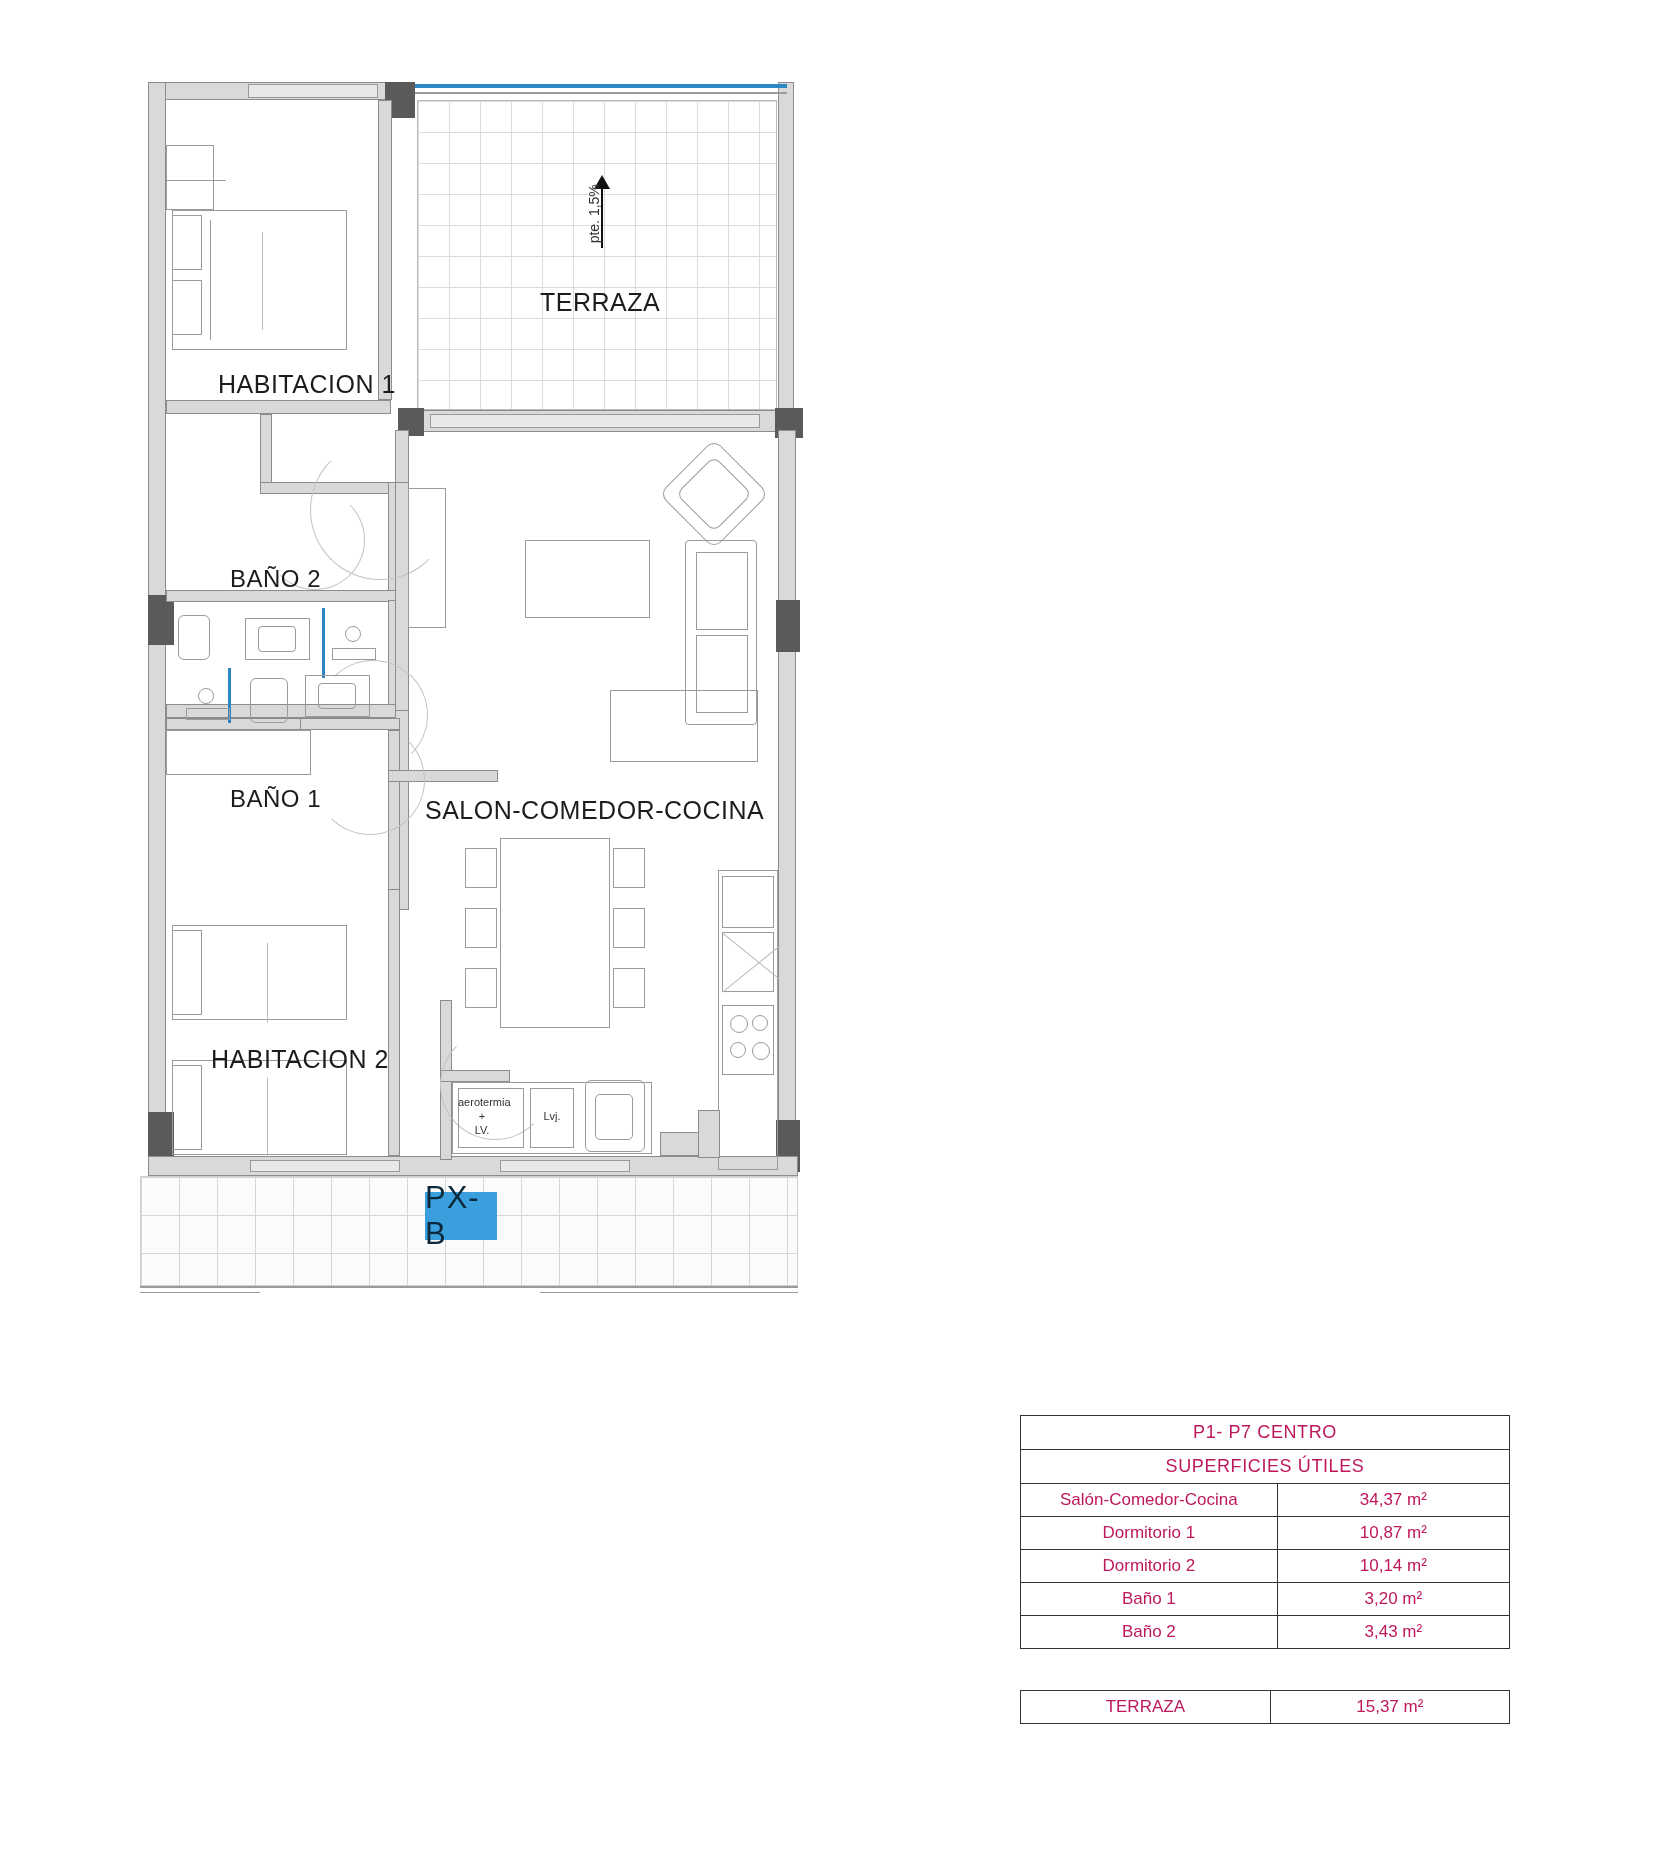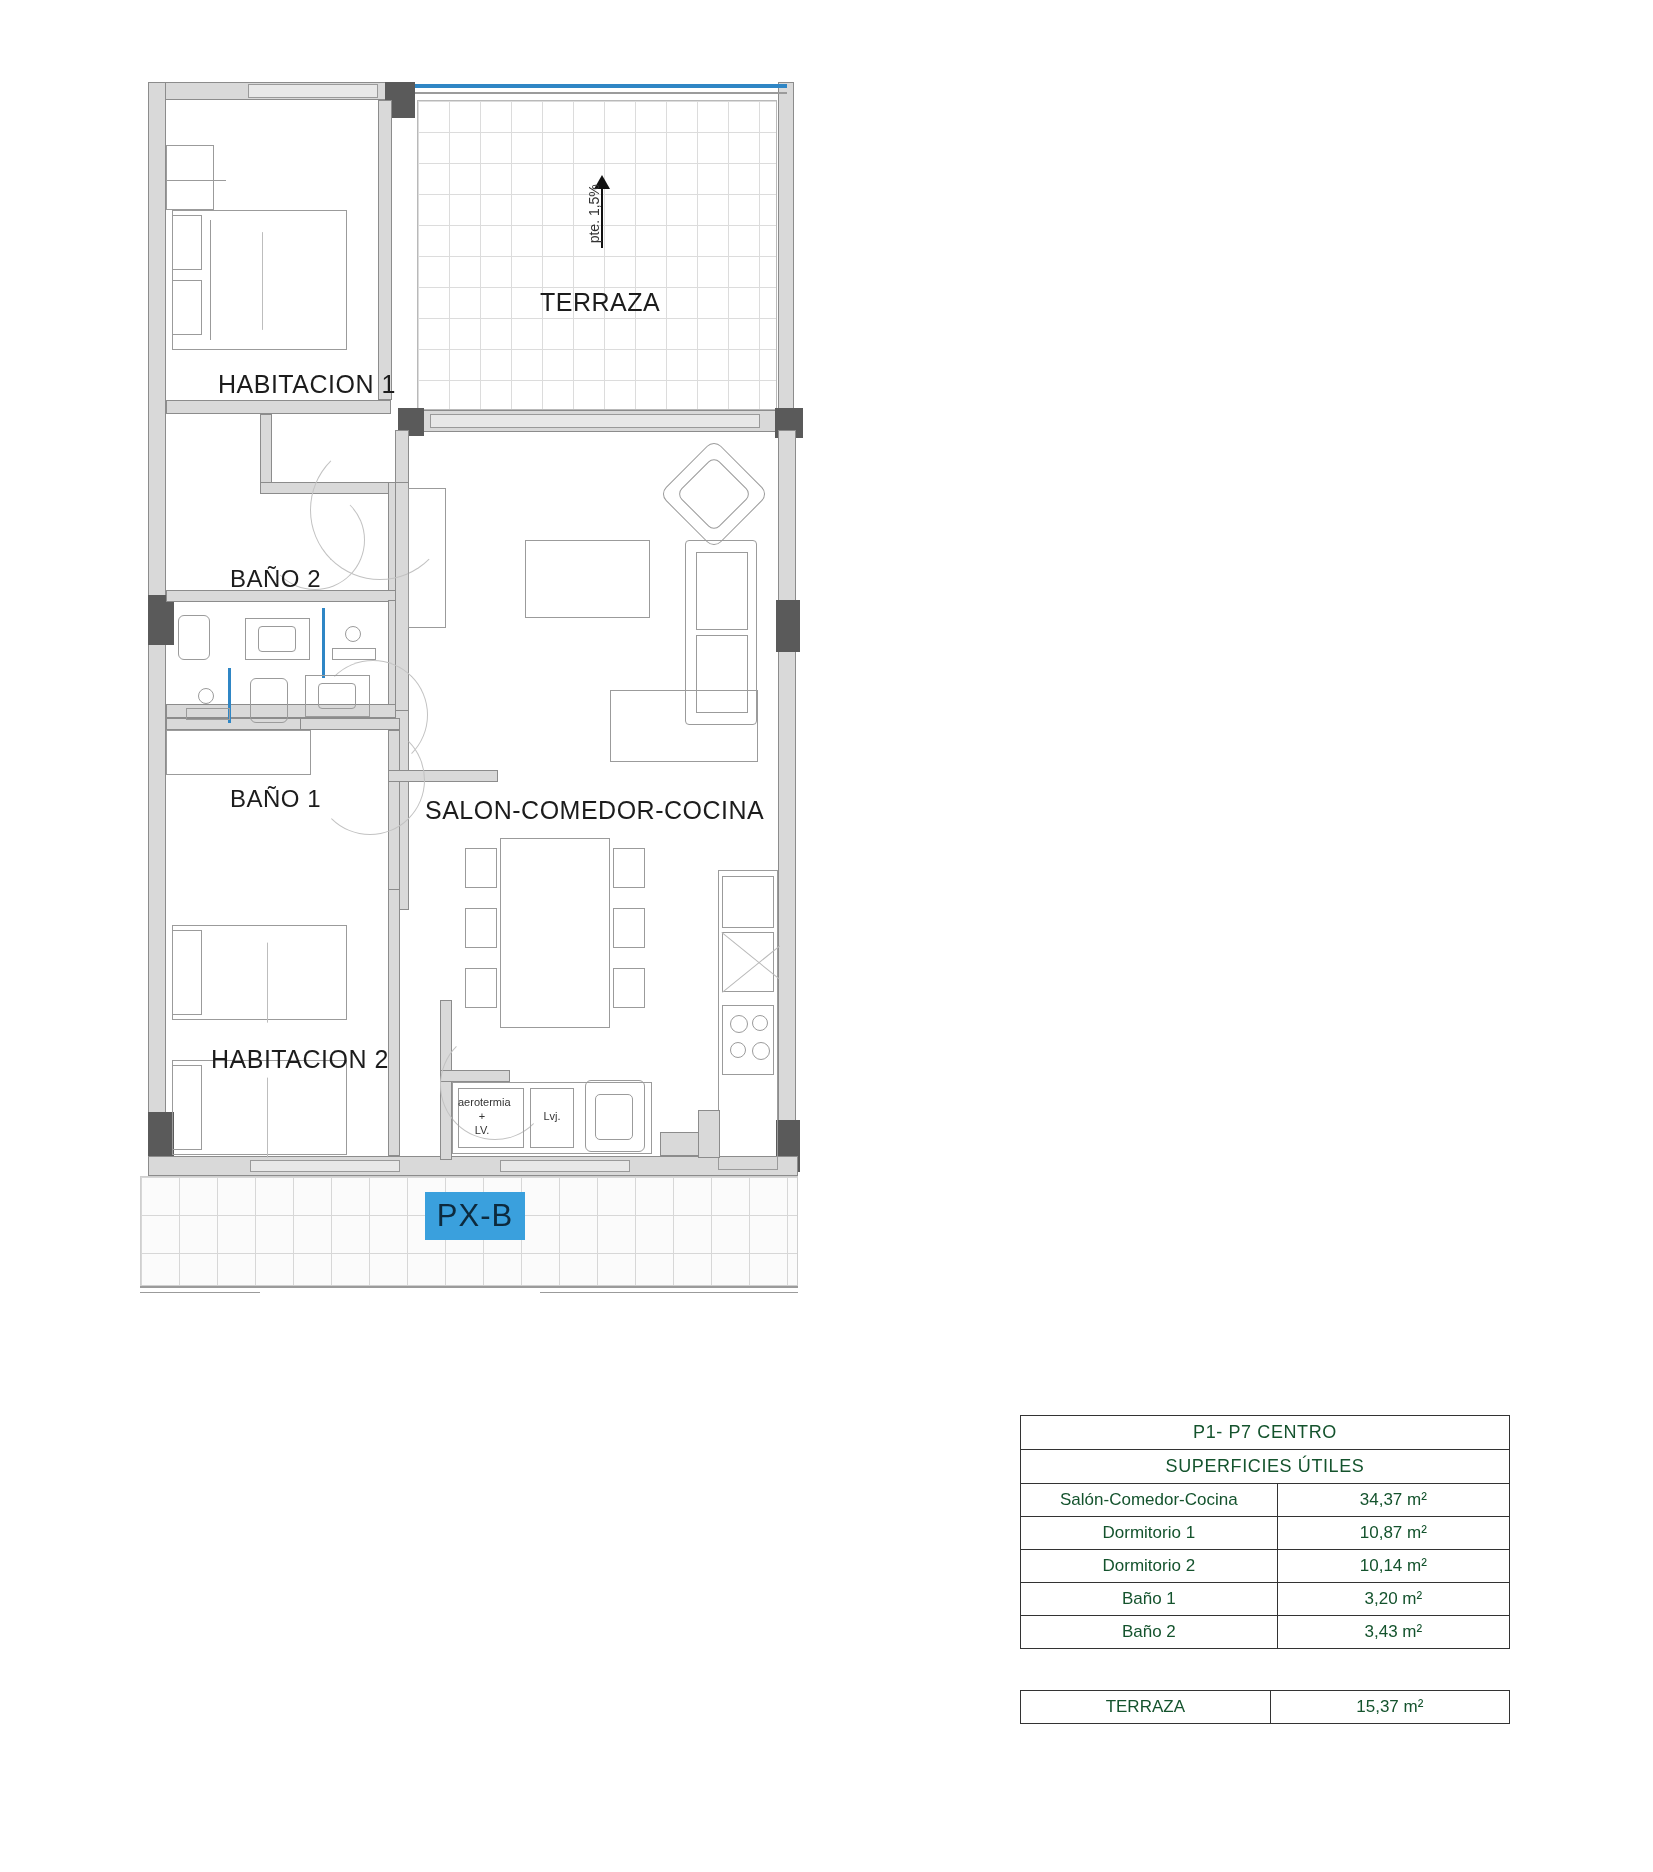--- a/index.html
+++ b/index.html
@@ -27,21 +27,21 @@
     background-size:38px 38px;border:none;}
 
   
   .arc{position:absolute;border:1px solid #b0b0b0;border-radius:50%;box-sizing:border-box;background:transparent;}
 
   
   .badge{position:absolute;background:#3aa0dd;color:#0d2a3d;font-size:31px;letter-spacing:1px;
          display:flex;align-items:center;justify-content:center;font-family:"Liberation Sans",sans-serif;}
 
   
-  .tbl{position:absolute;border-collapse:collapse;font-size:17px;color:#14532d;border-radius:10px;}
+  .tbl{position:absolute;border-collapse:collapse;font-size:17px;color:#be185d;border-radius:10px;}
   .tbl td{border:1px solid #333;padding:6px 8px;text-align:center;white-space:nowrap;}
   .tbl .hdr{font-size:18px;letter-spacing:.6px;}
   .tbl .lcell{text-align:center;}
 
   .blue-line{position:absolute;background:#2f86c5;}
 </style>
 </head>
 <body>
 
 <div class="stage">
@@ -200,21 +200,21 @@
     <div class="furn" style="left:455px;top:1024px;width:38px;height:46px;border-radius:5px;"></div>
 
     <div class="wall" style="left:520px;top:1062px;width:60px;height:24px;"></div>
     <div class="wall" style="left:558px;top:1040px;width:22px;height:48px;"></div>
 
     <div class="tile-grid2" style="left:0px;top:1106px;width:658px;height:110px;background-color:#fbfbfb;border:1px solid #cfcfcf;"></div>
     <div class="line" style="left:0px;top:1216px;width:658px;height:2px;"></div>
     <div class="line" style="left:0px;top:1222px;width:120px;height:1px;"></div>
     <div class="line" style="left:400px;top:1222px;width:258px;height:1px;"></div>
 
-    <div class="badge" style="left:285px;top:1122px;width:100px;height:48px;">PX-B</div>
+    <div class="badge" style="left:285px;top:1122px;width:72px;height:48px;">PX-B</div>
 
   </div>
 
   <table class="tbl" style="left:1020px;top:1415px;width:490px;">
     <tbody>
         <tr>
       <td class="hdr" colspan="2">P1- P7 CENTRO</td>
     </tr>
     <tr>
       <td class="hdr" colspan="2">SUPERFICIES ÚTILES</td>

